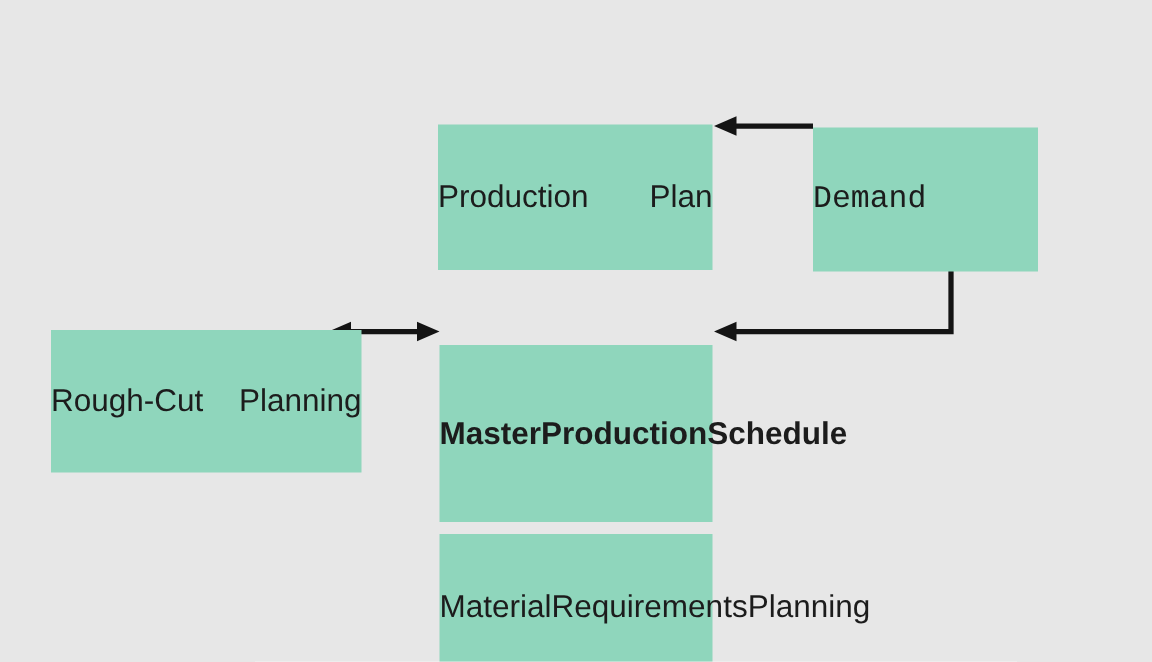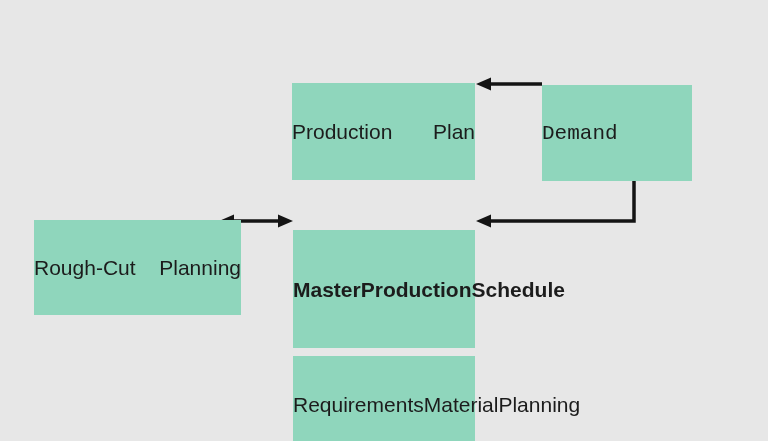--- a/index.html
+++ b/index.html
@@ -95,18 +95,18 @@
     <div>Planning</div>
   </div>
 
   <div class="node node-mps bold">
     <div>Master</div>
     <div>Production</div>
     <div>Schedule</div>
   </div>
 
   <div class="node node-mrp">
+    <div>Material</div>
     <div>Requirements</div>
-    <div>Material</div>
     <div>Planning</div>
   </div>
 
 </div>
 
 </body></html>

